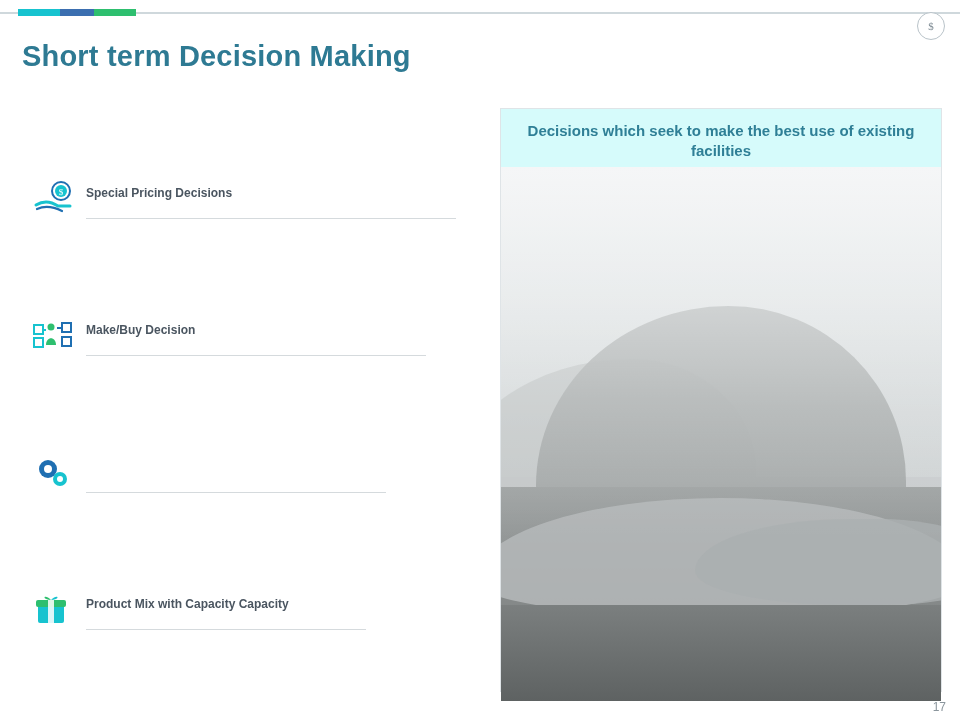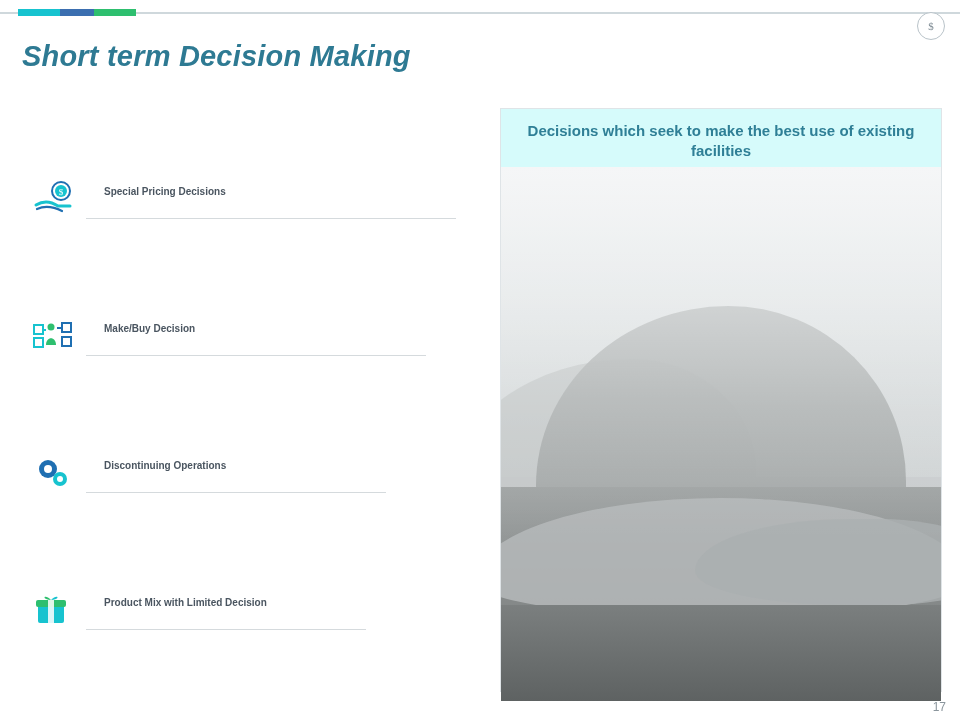--- a/index.html
+++ b/index.html
@@ -52,21 +52,20 @@
 
   
   .title {
     position: absolute;
     left: 22px;
     top: 40px;
     font-size: 29px;
     font-weight: bold;
     color: #2e7a93;
     letter-spacing: 0.2px;
-    font-style: italic;
   }
 
   
   .list {
     position: absolute;
     left: 28px;
     top: 170px;
     width: 430px;
   }
   .row {
@@ -75,23 +74,23 @@
   }
   .row .icon {
     position: absolute;
     left: 4px;
     top: 8px;
     width: 44px;
     height: 42px;
   }
   .row .label {
     position: absolute;
-    left: 76px;
+    left: 58px;
     top: 16px;
-    font-size: 10px;
+    font-size: 12px;
     font-weight: bold;
     color: #4a5560;
     white-space: nowrap;
   }
   .row .underline {
     position: absolute;
     left: 58px;
     top: 48px;
     height: 1px;
     background: #d5dadd;
@@ -259,35 +258,34 @@
           <circle cx="16" cy="17" r="9"></circle>
         </g>
         <circle cx="16" cy="17" r="4" fill="#ffffff"></circle>
         <g fill="#17c3cf">
           <circle cx="28" cy="27" r="7"></circle>
         </g>
         <circle cx="28" cy="27" r="3" fill="#ffffff"></circle>
         <rect x="4" y="14" width="24" height="6" fill="#1f6fb2" opacity="0.0"></rect>
       </svg>
     </span>
-    <span class="label">Discontinuing Operations</span>
     <span class="underline u3"></span>
   </div>
 
   <div class="row">
     <span class="icon">
       <svg width="44" height="42" viewBox="0 0 44 42">
         <rect x="6" y="16" width="26" height="18" rx="2" fill="#17c3cf"></rect>
         <rect x="4" y="11" width="30" height="7" rx="2" fill="#2ebf6f"></rect>
         <rect x="16" y="11" width="6" height="23" fill="#ffffff" opacity=".85"></rect>
         <path d="M19 11 C13 4, 8 10, 19 11" fill="#2ebf6f"></path>
         <path d="M19 11 C25 4, 30 10, 19 11" fill="#17c3cf"></path>
       </svg>
     </span>
-    <span class="label">Product Mix with Limited Decision</span>
+    <span class="label">Product Mix with Capacity Capacity</span>
     <span class="underline u4"></span>
   </div>
 
 </div>
 
 <div class="right-panel">
   <div class="caption">Decisions which seek to make the best use of existing facilities</div>
   <div class="photo">
     <div class="sky"></div>
     <div class="mountain2"></div>

